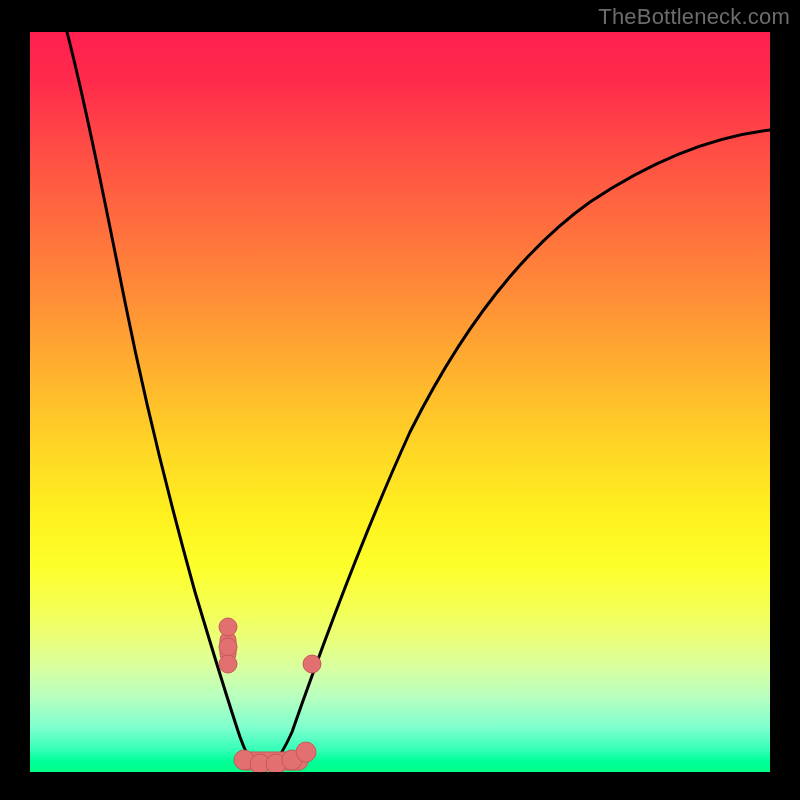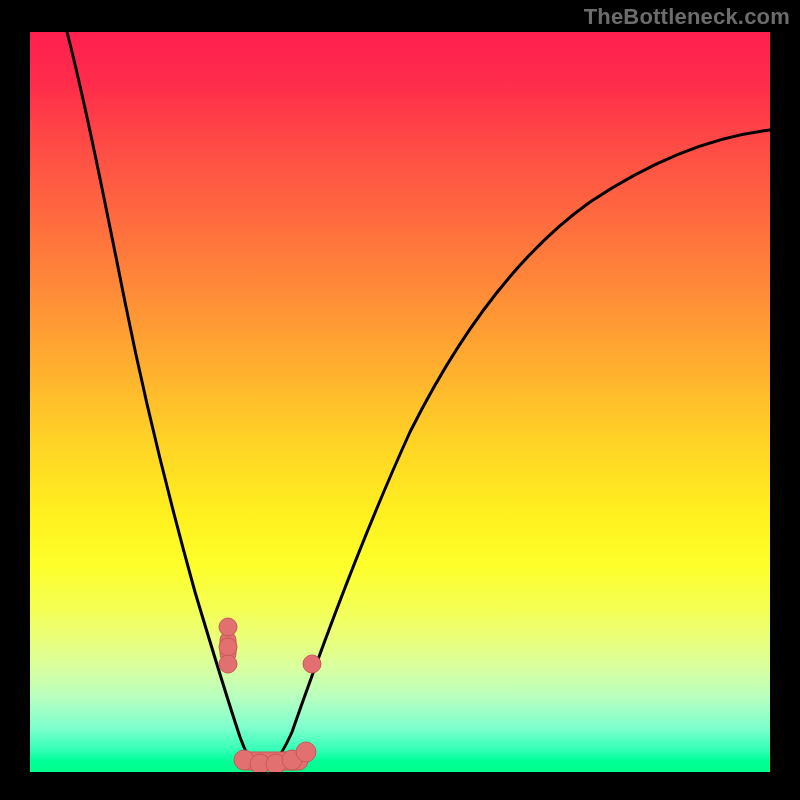--- a/index.html
+++ b/index.html
@@ -18,21 +18,21 @@
     width: 800px;
     height: 800px;
     background: #000;
   }
   .watermark {
     position: absolute;
     top: 4px;
     right: 10px;
     color: #6c6c6c;
     font-size: 22px;
-    font-weight: 700;
+    font-weight: 400;
     letter-spacing: 0.2px;
     user-select: none;
   }
   .plot-area {
     position: absolute;
     left: 30px;
     top: 32px;
     width: 740px;
     height: 740px;
     overflow: hidden;

